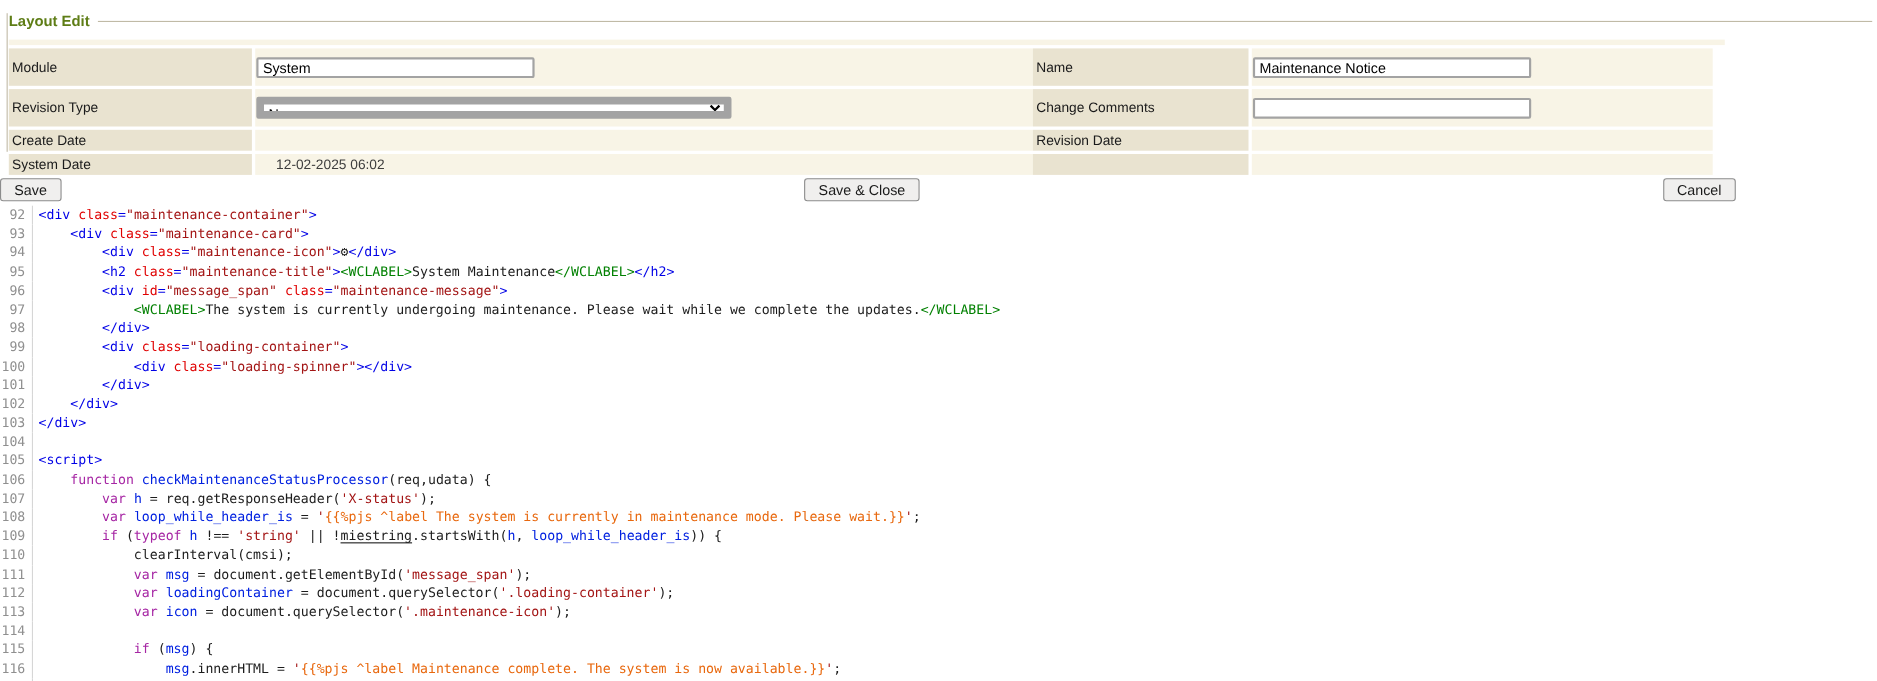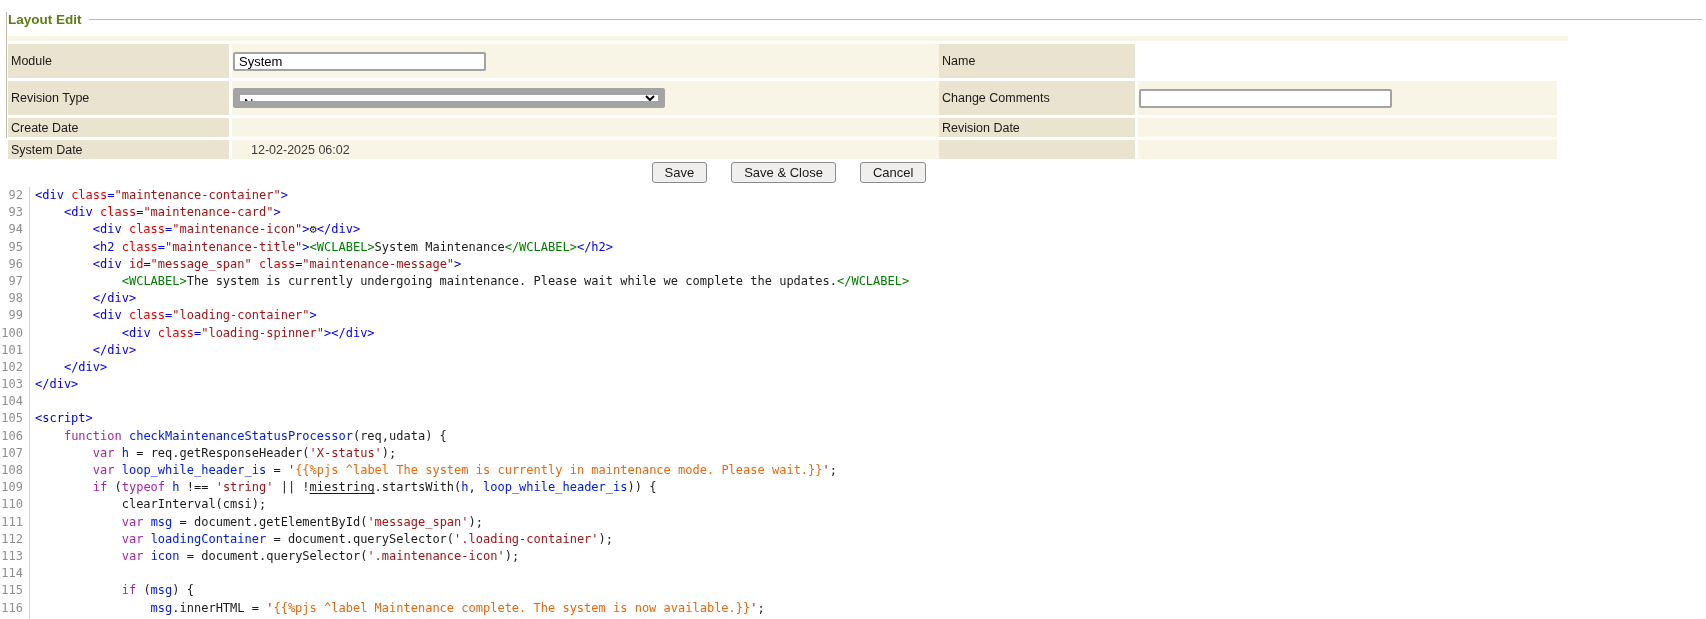--- a/index.html
+++ b/index.html
@@ -28,21 +28,21 @@
   input[type=text] {
     width:253px; height:19px; border:2px solid #a3a3a3; border-radius:2px;
     font-family:"Liberation Sans",sans-serif; font-size:13px; padding:0 4px; margin-left:1px; background:#ffffff;
   }
   select {
     width:432px; height:20px; border:7px solid #a3a3a3; border-radius:2px;
     font-family:"Liberation Sans",sans-serif; font-size:13px; margin-left:1px; background:#ffffff;
   }
 
   
-  .button-bar { width:1578px; height:26px; display:flex; justify-content:center; align-items:center; gap:24px; background:#ffffff; }
+  .button-bar { width:1578px; height:26px; display:flex; justify-content:space-between; align-items:center; gap:24px; background:#ffffff; }
   .btn {
     font-family:"Liberation Sans",sans-serif; font-size:13px; color:#1a1a1a;
     background:#f0efee; border:1px solid #8c8c8c; border-radius:3px;
     height:21px; padding:0 12px; cursor:pointer;
   }
 
   
   .code-area { margin-top:2px; font-family:"DejaVu Sans Mono","Liberation Mono",monospace; font-size:12px; background:#ffffff; }
   .code-line { display:flex; height:17.2px; line-height:17.2px; white-space:pre; }
   .ln { width:26px; flex:none; text-align:right; color:var(--gut,#8f8f8f); padding-right:3px; }
@@ -68,20 +68,23 @@
 
 <div class="form-area">
   <div class="form-strip"></div>
 
   <div class="frow tall">
     <div class="lc1">Module</div>
     <div class="vc1">
       <input type="text" value="System" style="">
     </div>
     <div class="lc2">Name</div>
+    <div class="vc2">
+      <input type="text" value="Maintenance Notice" style="">
+    </div>
   </div>
 
   <div class="frow tall">
     <div class="lc1">Revision Type</div>
     <div class="vc1">
       <select>
         <option>None</option>
       </select>
     </div>
     <div class="lc2">Change Comments</div>

